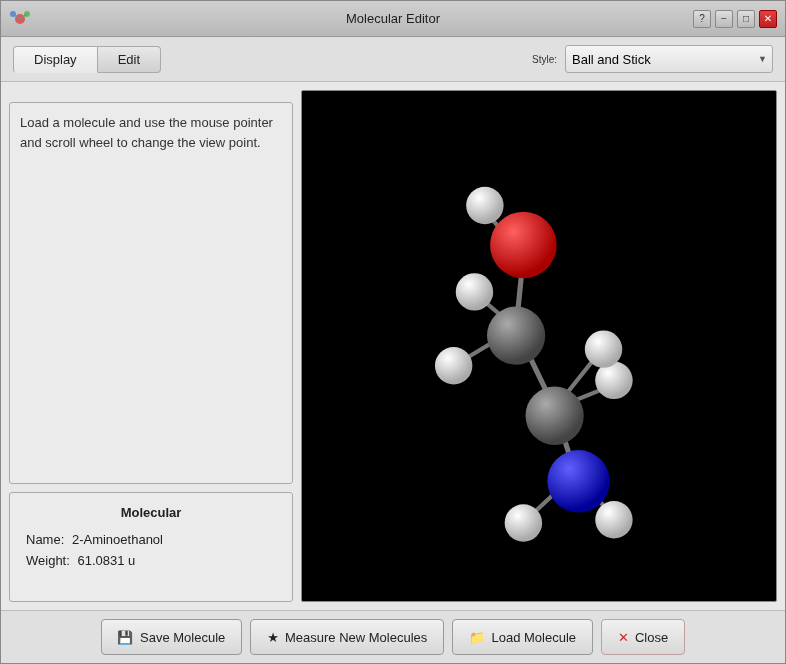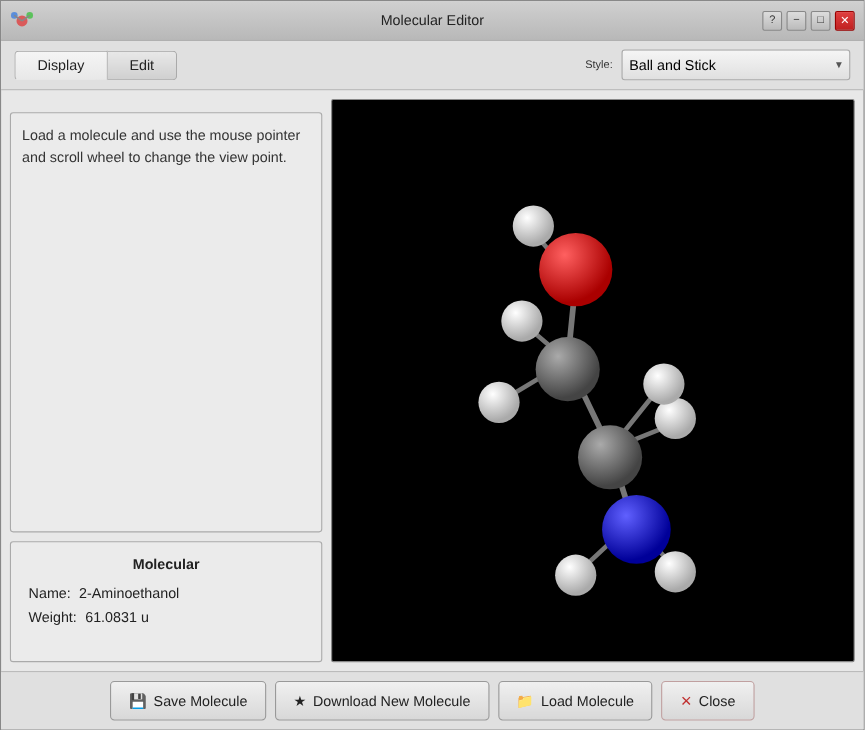--- a/index.html
+++ b/index.html
@@ -387,21 +387,21 @@
     </div>
   </div>
 
   <div class="footer">
     <button class="footer-btn">
       <span class="btn-icon">💾</span>
       <span>Save Molecule</span>
     </button>
     <button class="footer-btn">
       <span class="btn-icon">★</span>
-      <span>Download New Molecule</span>
+      <span>Measure New Molecules</span>
     </button>
     <button class="footer-btn">
       <span class="btn-icon">📁</span>
       <span>Load Molecule</span>
     </button>
     <button class="footer-btn close-btn">
       <span class="btn-icon" style="color:#c03030;">✕</span>
       <span>Close</span>
     </button>
   </div>

